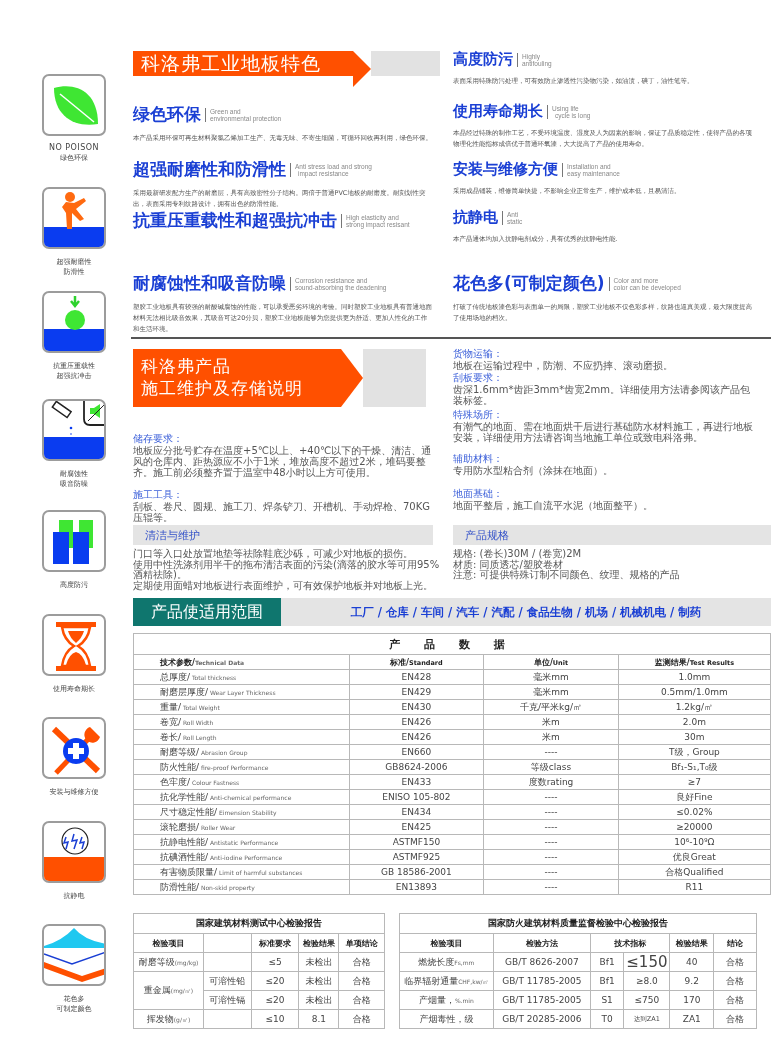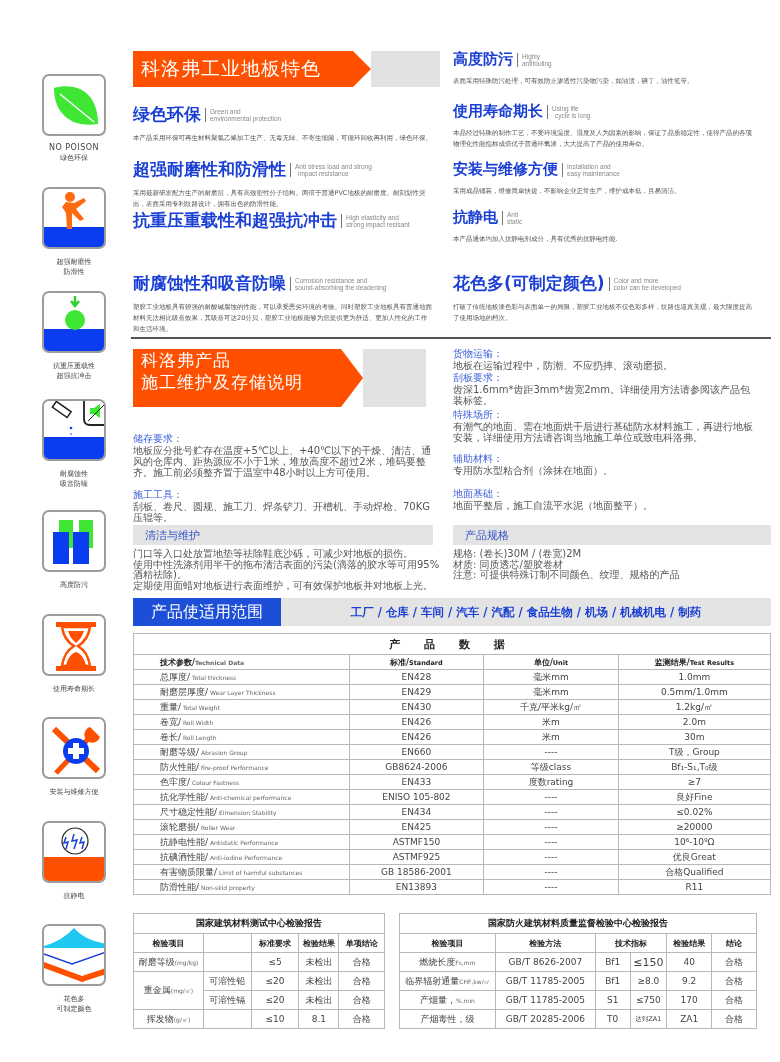--- a/index.html
+++ b/index.html
@@ -136,21 +136,21 @@
     <svg width="64" height="62" viewBox="0 0 64 62">
         <path d="M0 20 Q18 15 30 2 Q40 14 62 18 L62 22 L0 22Z" fill="#1fc8f0"></path>
         <path d="M0 28 L28 38 L62 26" stroke="#1a3fd4" stroke-width="1.5" fill="none"></path>
         <path d="M0 36 L38 50 L62 42 L62 48 L38 56 L0 42Z" fill="#ff5000"></path>
       </svg>
   </div>
   <div class="icon-cap" style="top:994px;white-space:pre-line">花色多
 可制定颜色</div>
 </div>
 
-<div class="banner" style="left:133px;top:51px;width:307px;height:36px">
+<div class="banner" style="left:133px;top:51px;width:307px;height:25px">
   <div class="orange" style="width:220px;font-size:19px;letter-spacing:1px">科洛弗工业地板特色</div>
   <div class="arrow" style="border-top-width:18px;border-bottom-width:18px;border-left-width:18px"></div>
   <div class="gray"></div>
 </div>
 
 <div class="feat" style="left:133px;top:103px;width:300px">
   <div class="ft">
       <span class="zh" style="font-size:17px">绿色环保</span>
       <span class="sep"></span>
       <span class="en">
@@ -245,21 +245,21 @@
         <div>Color and more</div>
         <div>color can be developed</div>
       </span>
     </div>
   <div class="desc">打破了传统地板漆色彩与表面单一的局限，塑胶工业地板不仅色彩多样，纹路也逼真美观，最大限度提高了使用场地的档次。</div>
 </div>
 
 <div class="abs" style="left:131px;top:337px;width:640px;height:2px;background:#555"></div>
 
 <div class="banner" style="left:133px;top:349px;width:293px;height:58px">
-  <div class="orange" style="width:208px;font-size:17px;line-height:22px;display:block;letter-spacing:1px">
+  <div class="orange" style="width:208px;font-size:17px;line-height:22px;display:block;padding-top:6px;letter-spacing:1px">
     <div>科洛弗产品</div>
     <div>施工维护及存储说明</div>
   </div>
   <div class="arrow" style="border-top-width:29px;border-bottom-width:29px;border-left-width:22px"></div>
   <div class="gray"></div>
 </div>
 
 <div class="abs" style="left:133px;top:432px;width:300px">
   <div class="sub-h">储存要求：</div>
   <div class="sub-d">地板应分批号贮存在温度+5℃以上、+40℃以下的干燥、清洁、通风的仓库内、距热源应不小于1米，堆放高度不超过2米，堆码要整齐。施工前必须整齐置于温室中48小时以上方可使用。</div>
@@ -295,21 +295,21 @@
   <div>定期使用面蜡对地板进行表面维护，可有效保护地板并对地板上光。</div>
 </div>
 <div class="graybar" style="left:453px;top:525px;width:318px">产品规格</div>
 <div class="abs sub-d" style="left:453px;top:549px;width:318px;line-height:10.5px">
   <div>规格: (卷长)30M / (卷宽)2M</div>
   <div>材质: 同质透芯/塑胶卷材</div>
   <div>注意: 可提供特殊订制不同颜色、纹理、规格的产品</div>
 </div>
 
 <div class="abs" style="left:133px;top:598px;width:638px;height:28px;display:flex">
-  <div style="background:#1d4ed8;color:#fff;width:148px;display:flex;align-items:center;justify-content:center;font-size:16px">产品使适用范围</div>
+  <div style="background:#0f766e;color:#fff;width:148px;display:flex;align-items:center;justify-content:center;font-size:16px">产品使适用范围</div>
   <div style="background:#e4e4e4;flex:1;display:flex;align-items:center;justify-content:center;color:#1a3fd4;font-weight:bold;font-size:11.5px">工厂 / 仓库 / 车间 / 汽车 / 汽配 / 食品生物 / 机场 / 机械机电 / 制药</div>
 </div>
 
 <table class="pt">
   <colgroup>
       <col style="width:165px">
       <col style="width:107px">
       <col style="width:107px">
       <col style="width:121px">
     </colgroup>
@@ -486,21 +486,21 @@
         <td colspan="2">技术指标</td>
         <td>检验结果</td>
         <td>结论</td>
   </tr>
   </tbody>
     <tbody id="fire-body">
       <tr>
         <td><span>燃烧长度</span><small>Fs,mm</small></td>
         <td>GB/T 8626-2007</td>
         <td>Bf1</td>
-        <td style="font-size:11px">≤150</td>
+        <td style="font-size:15px">≤150</td>
         <td>40</td>
         <td>合格</td>
       </tr>
       <tr>
         <td><span>临界辐射通量</span><small>CHF,kw/㎡</small></td>
         <td>GB/T 11785-2005</td>
         <td>Bf1</td>
         <td style="font-size:9px">≥8.0</td>
         <td>9.2</td>
         <td>合格</td>

